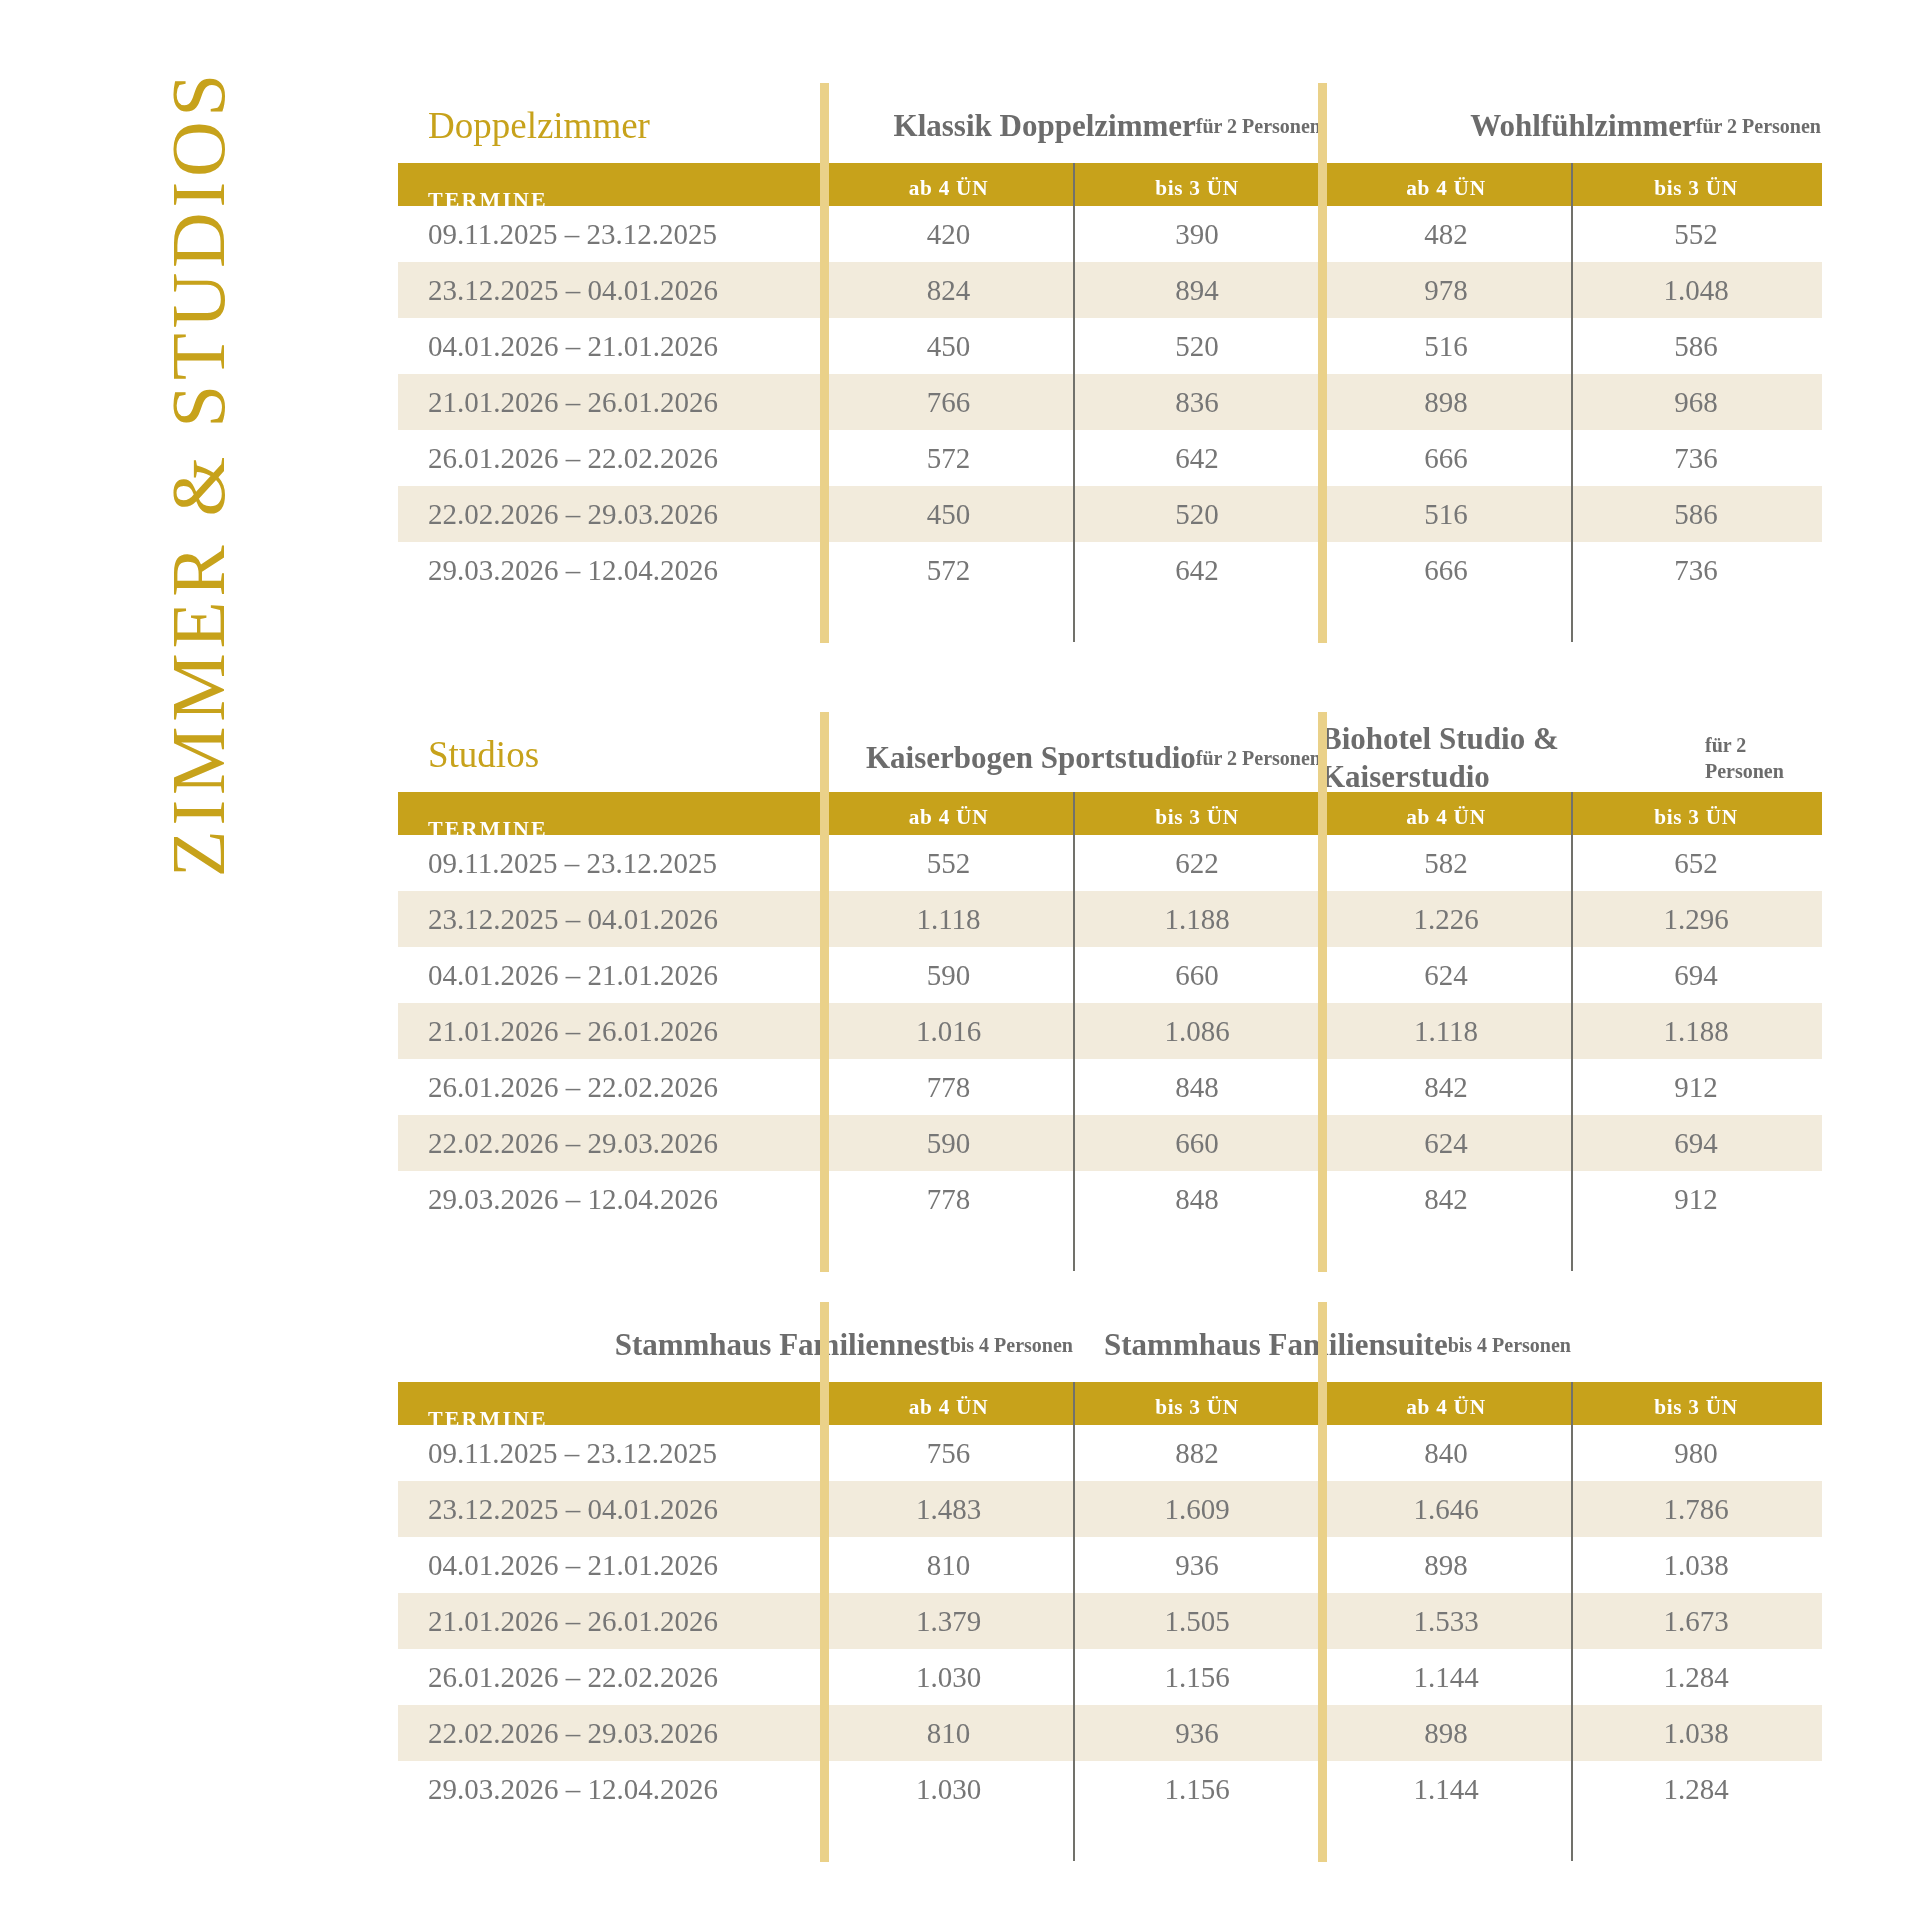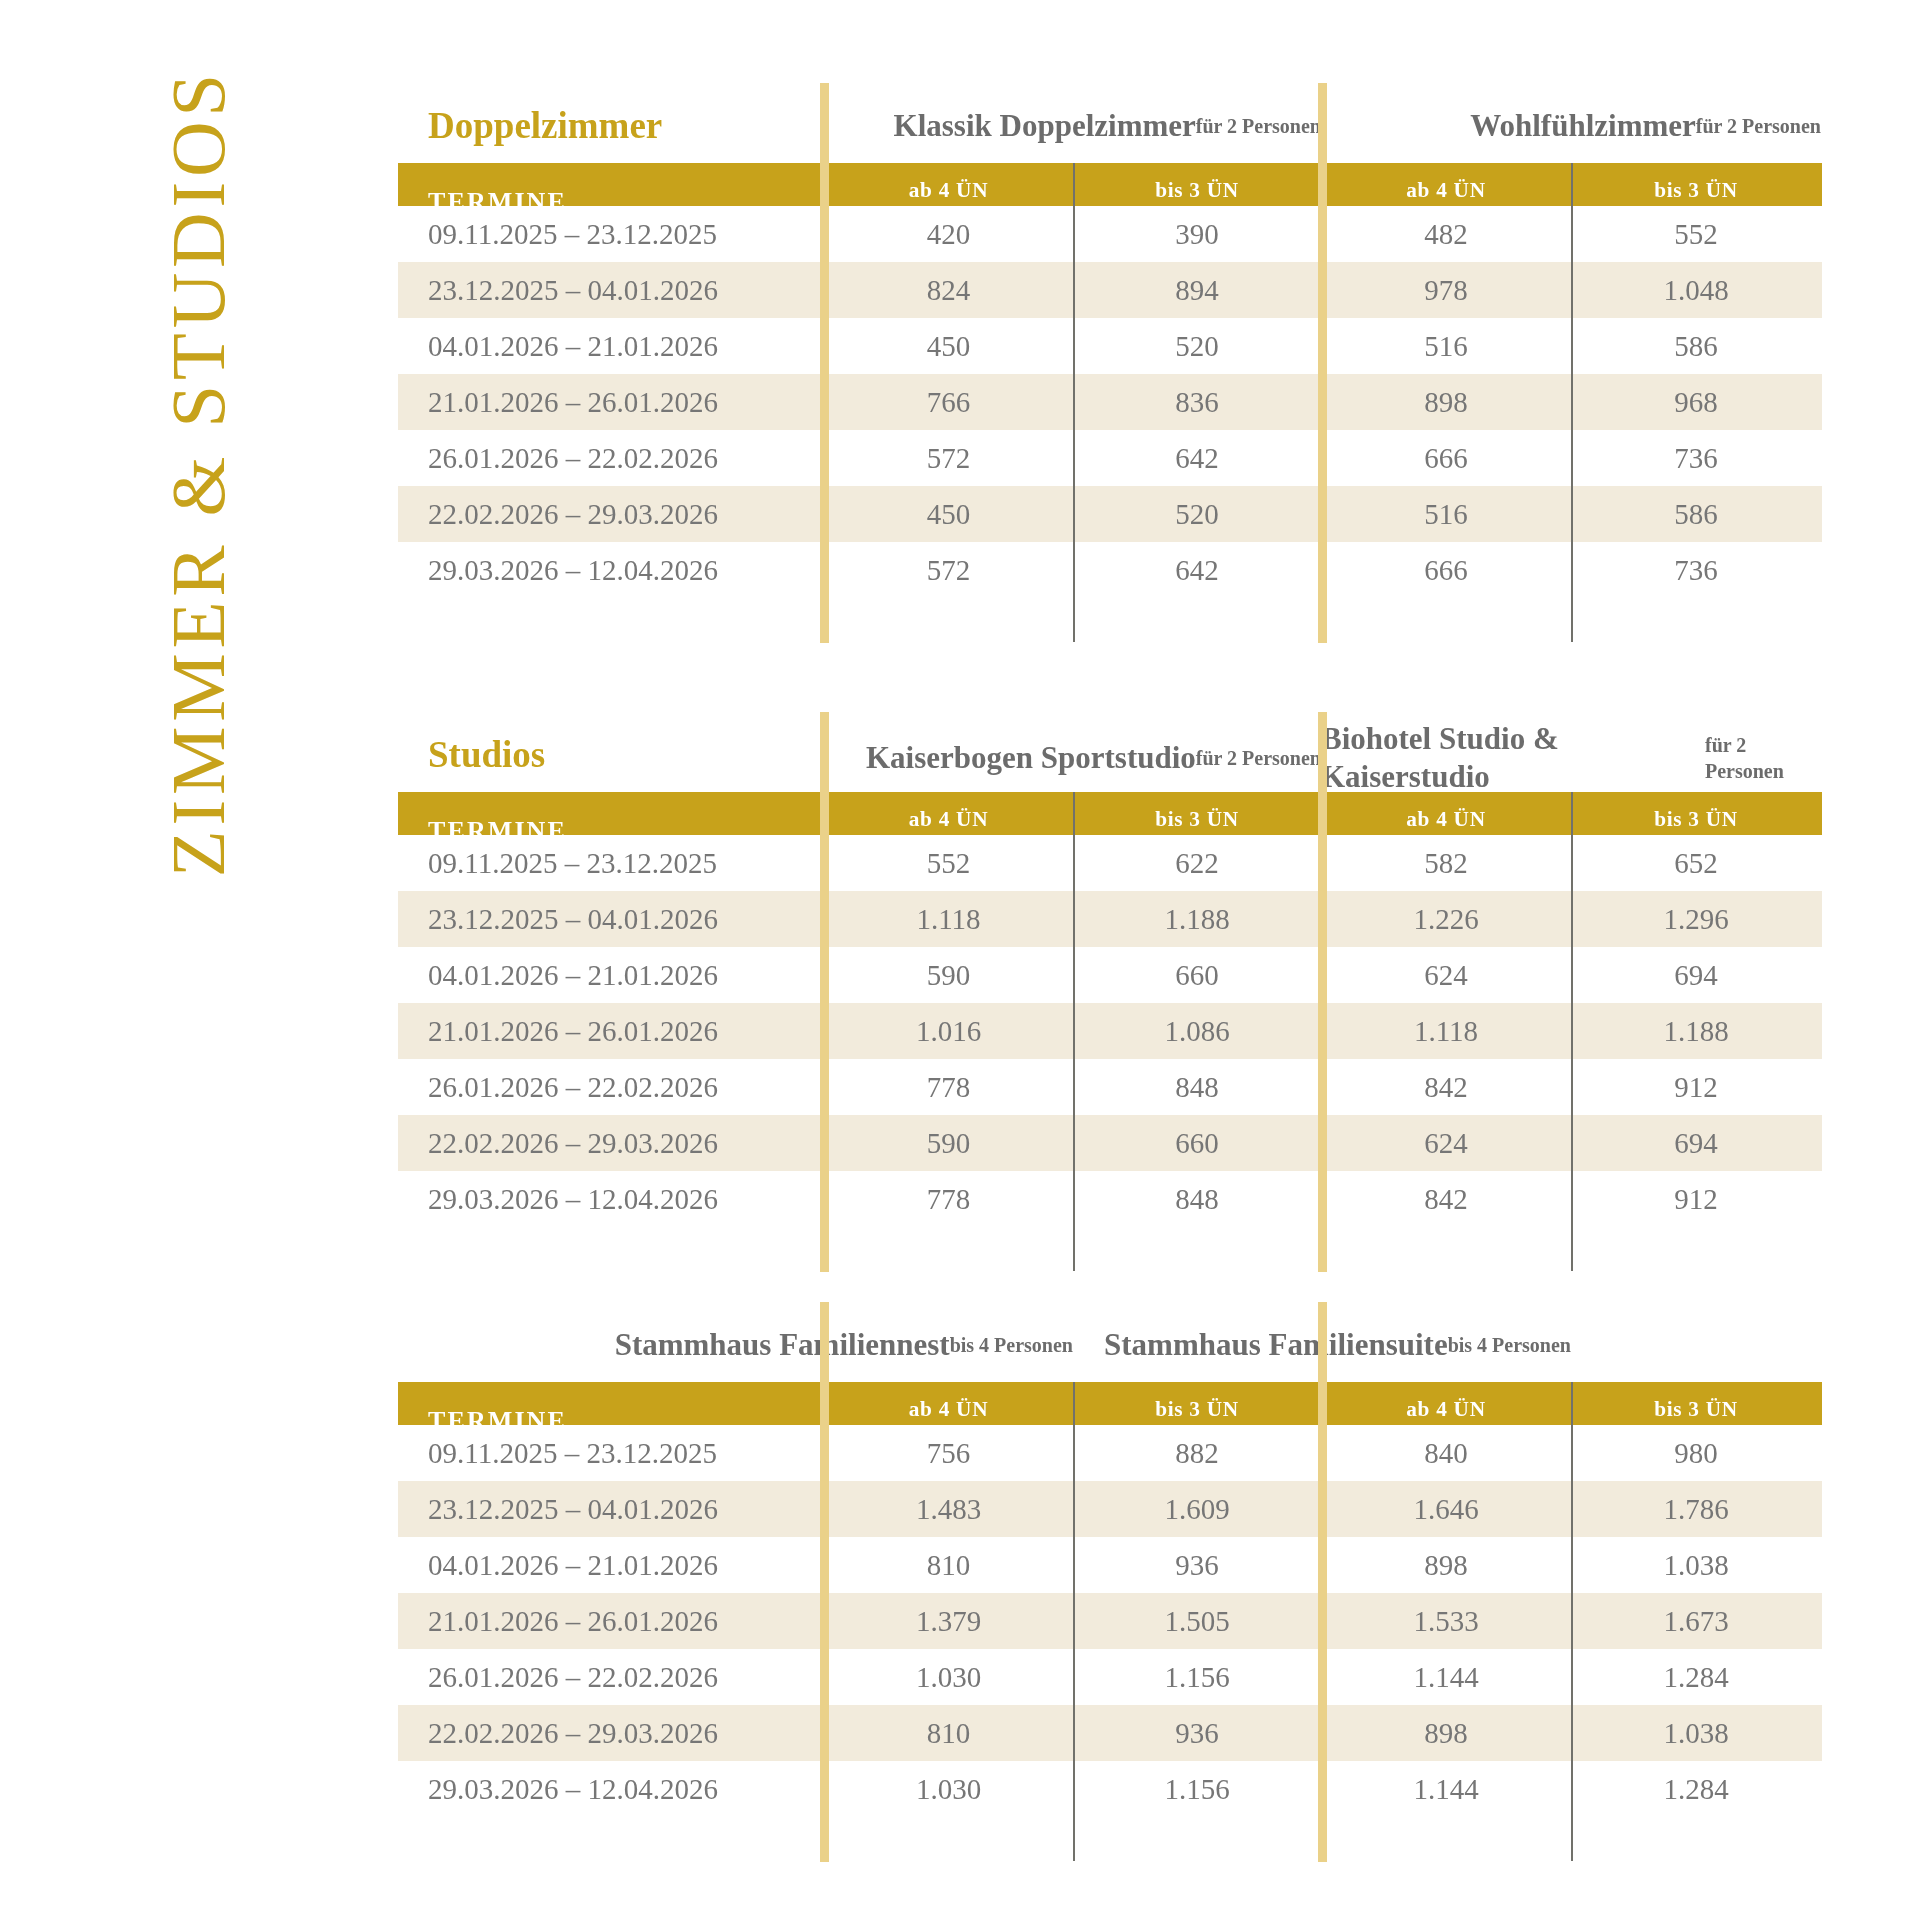--- a/index.html
+++ b/index.html
@@ -27,38 +27,38 @@
     position:absolute;
     left:398px;
     width:1424px;
   }
   .grid{
     display:grid;
     grid-template-columns:426px 249px 248px 250px 250px;
   }
   .thead-titles{height:72px;}
   .table-title{
-    font-size:37px;font-weight:bold;color:#C7A21B;
+    font-size:37px;font-weight:normal;color:#C7A21B;
     line-height:69px;padding-left:30px;
   }
   .group{
     grid-column:span 2;
     display:flex;flex-direction:row;justify-content:flex-end;align-items:center;
     padding-bottom:2.8px;
   }
   .group-name{font-size:31px;font-weight:bold;color:#6C6C6C;line-height:38px;}
   .group-sub{font-size:20px;font-weight:bold;color:#6C6C6C;line-height:26px;}
 
   .thead-bar{
     height:43px;
     background:#C7A21B;
     align-items:center;
   }
   .termine-label{
-    color:#ffffff;font-size:26px;font-weight:bold;letter-spacing:2.1px;
+    color:#ffffff;font-size:22px;font-weight:bold;letter-spacing:2.1px;
     padding-left:30px;
     margin-top:24px;
   }
   .col-label{
     color:#ffffff;font-size:21.3px;font-weight:bold;text-align:center;letter-spacing:0.7px;
   }
 
   .tr{
     display:grid;
     grid-template-columns:426px 249px 248px 250px 250px;

